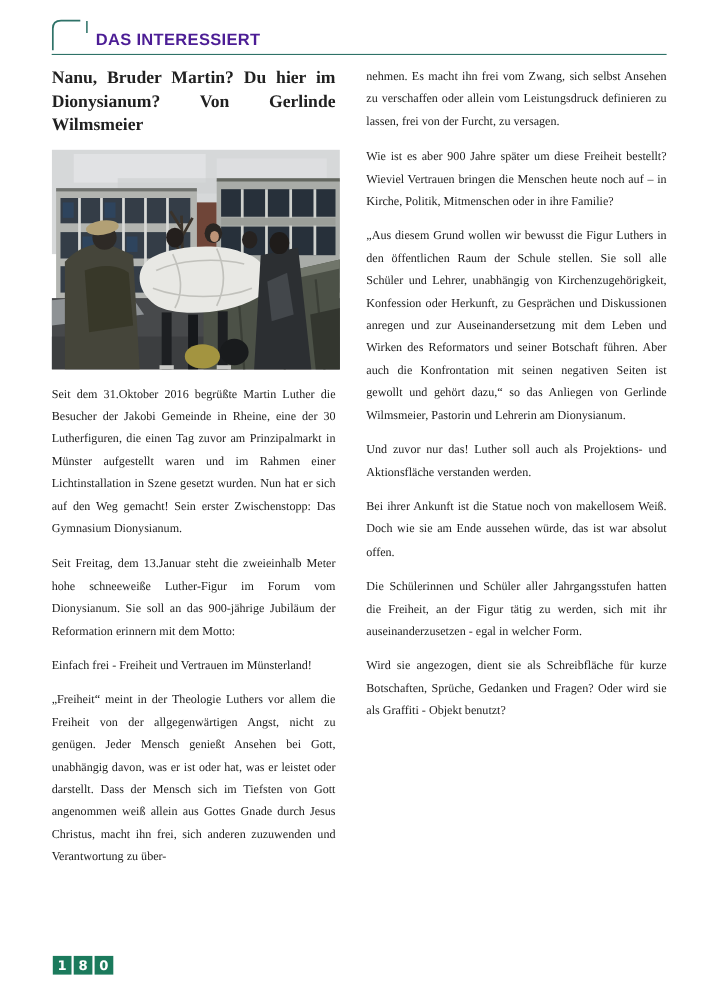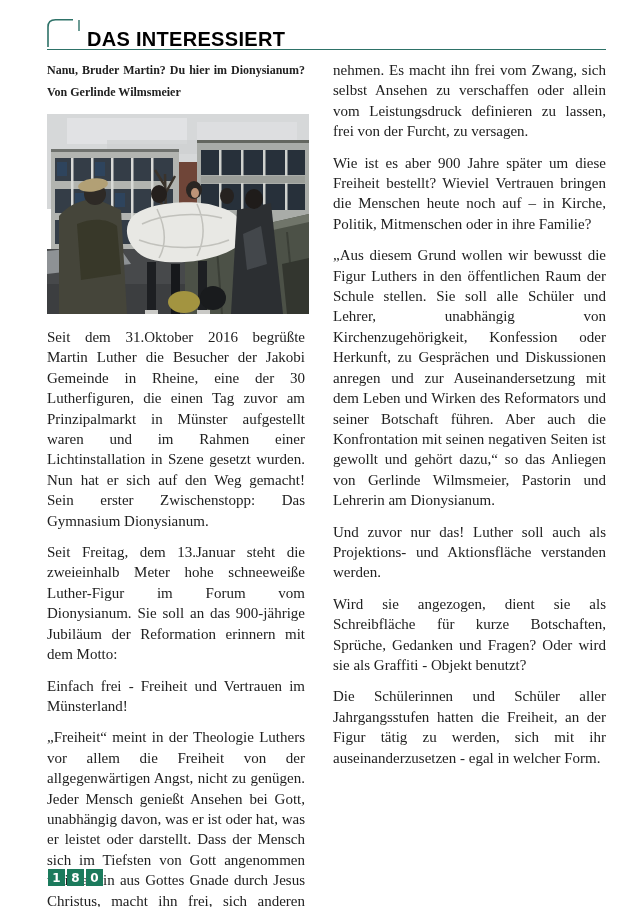--- a/index.html
+++ b/index.html
@@ -15,40 +15,40 @@
   
   .header {
     position: absolute; left: 47px; top: 21px;
     width: 559px; height: 28px;
     border-bottom: 1.5px solid #2e7268;
   }
   .header-tab { position: absolute; left: 0; bottom: -1.5px; }
   .header-label {
     position: absolute; left: 40px; top: 7px;
     font-family: "Liberation Sans", sans-serif;
-    font-weight: bold; font-size: 20px; letter-spacing: 0.3px;
-    color: #000000; white-space: nowrap;
+    font-weight: bold; font-size: 15px; letter-spacing: 0.3px;
+    color: #4c1d95; white-space: nowrap;
   }
 
   
   .columns {
     position: absolute; left: 47px; top: 60px;
     width: 559px; display: flex; gap: 28px;
   }
   .col-left  { width: 258px; }
   .col-right { width: 273px; }
 
   p.body-par {
     margin: 0 0 11px 0;
-    font-size: 15px; line-height: 20.4px;
+    font-size: 11px; line-height: 20.4px;
     text-align: justify;
   }
   .article-title {
     margin: 0 0 11px 0;
-    font-weight: bold; font-size: 12px; line-height: 21.5px;
+    font-weight: bold; font-size: 16px; line-height: 21.5px;
     text-align: justify;
   }
   .photo-frame { width: 262px; height: 200px; margin: 2px 0 13px 0; display: block; }
 
   
   .pagenum { position: absolute; left: 48px; top: 869px; display: flex; gap: 2px; }
   .pagenum .digit {
     width: 17px; height: 17px;
     background: #1b7a5c; color: #ffffff;
     font-family: "DejaVu Sans", sans-serif; font-weight: bold; font-size: 12px;
@@ -172,22 +172,23 @@
       <p class="body-par">Seit Freitag, dem 13.Januar steht die zweieinhalb Meter hohe schneeweiße Luther-Figur im Forum vom Dionysianum. Sie soll an das 900-jährige Jubiläum der Reformation erinnern mit dem Motto:</p>
       <p class="body-par">Einfach frei - Freiheit und Vertrauen im Münsterland!</p>
       <p class="body-par">„Freiheit“ meint in der Theologie Luthers vor allem die Freiheit von der allgegenwärtigen Angst, nicht zu genügen. Jeder Mensch genießt Ansehen bei Gott, unabhängig davon, was er ist oder hat, was er leistet oder darstellt. Dass der Mensch sich im Tiefsten von Gott angenommen weiß allein aus Gottes Gnade durch Jesus Christus, macht ihn frei, sich anderen zuzuwenden und Verantwortung zu über-</p>
     </div>
 
     <div class="col-right">
       <p class="body-par">nehmen. Es macht ihn frei vom Zwang, sich selbst Ansehen zu verschaffen oder allein vom Leistungsdruck definieren zu lassen, frei von der Furcht, zu versagen.</p>
       <p class="body-par">Wie ist es aber 900 Jahre später um diese Freiheit bestellt? Wieviel Vertrauen bringen die Menschen heute noch auf – in Kirche, Politik, Mitmenschen oder in ihre Familie?</p>
       <p class="body-par">„Aus diesem Grund wollen wir bewusst die Figur Luthers in den öffentlichen Raum der Schule stellen. Sie soll alle Schüler und Lehrer, unabhängig von Kirchenzugehörigkeit, Konfession oder Herkunft, zu Gesprächen und Diskussionen anregen und zur Auseinandersetzung mit dem Leben und Wirken des Reformators und seiner Botschaft führen. Aber auch die Konfrontation mit seinen negativen Seiten ist gewollt und gehört dazu,“ so das Anliegen von Gerlinde Wilmsmeier, Pastorin und Lehrerin am Dionysianum.</p>
       <p class="body-par">Und zuvor nur das! Luther soll auch als Projektions- und Aktionsfläche verstanden werden.</p>
+      <p class="body-par">Bei ihrer Ankunft ist die Statue noch von makellosem Weiß. Doch wie sie am Ende aussehen würde, das ist war absolut offen.</p>
+      <p class="body-par">Die Schülerinnen und Schüler aller Jahrgangsstufen hatten die Freiheit, an der Figur tätig zu werden, sich mit ihr auseinanderzusetzen - egal in welcher Form.</p>
       <p class="body-par">Wird sie angezogen, dient sie als Schreibfläche für kurze Botschaften, Sprüche, Gedanken und Fragen? Oder wird sie als Graffiti - Objekt benutzt?</p>
-      <p class="body-par">Die Schülerinnen und Schüler aller Jahrgangsstufen hatten die Freiheit, an der Figur tätig zu werden, sich mit ihr auseinanderzusetzen - egal in welcher Form.</p>
     </div>
 
   </div>
 
   <div class="pagenum">
     <span class="digit">1</span>
     <span class="digit">8</span>
     <span class="digit">0</span>
   </div>
 

